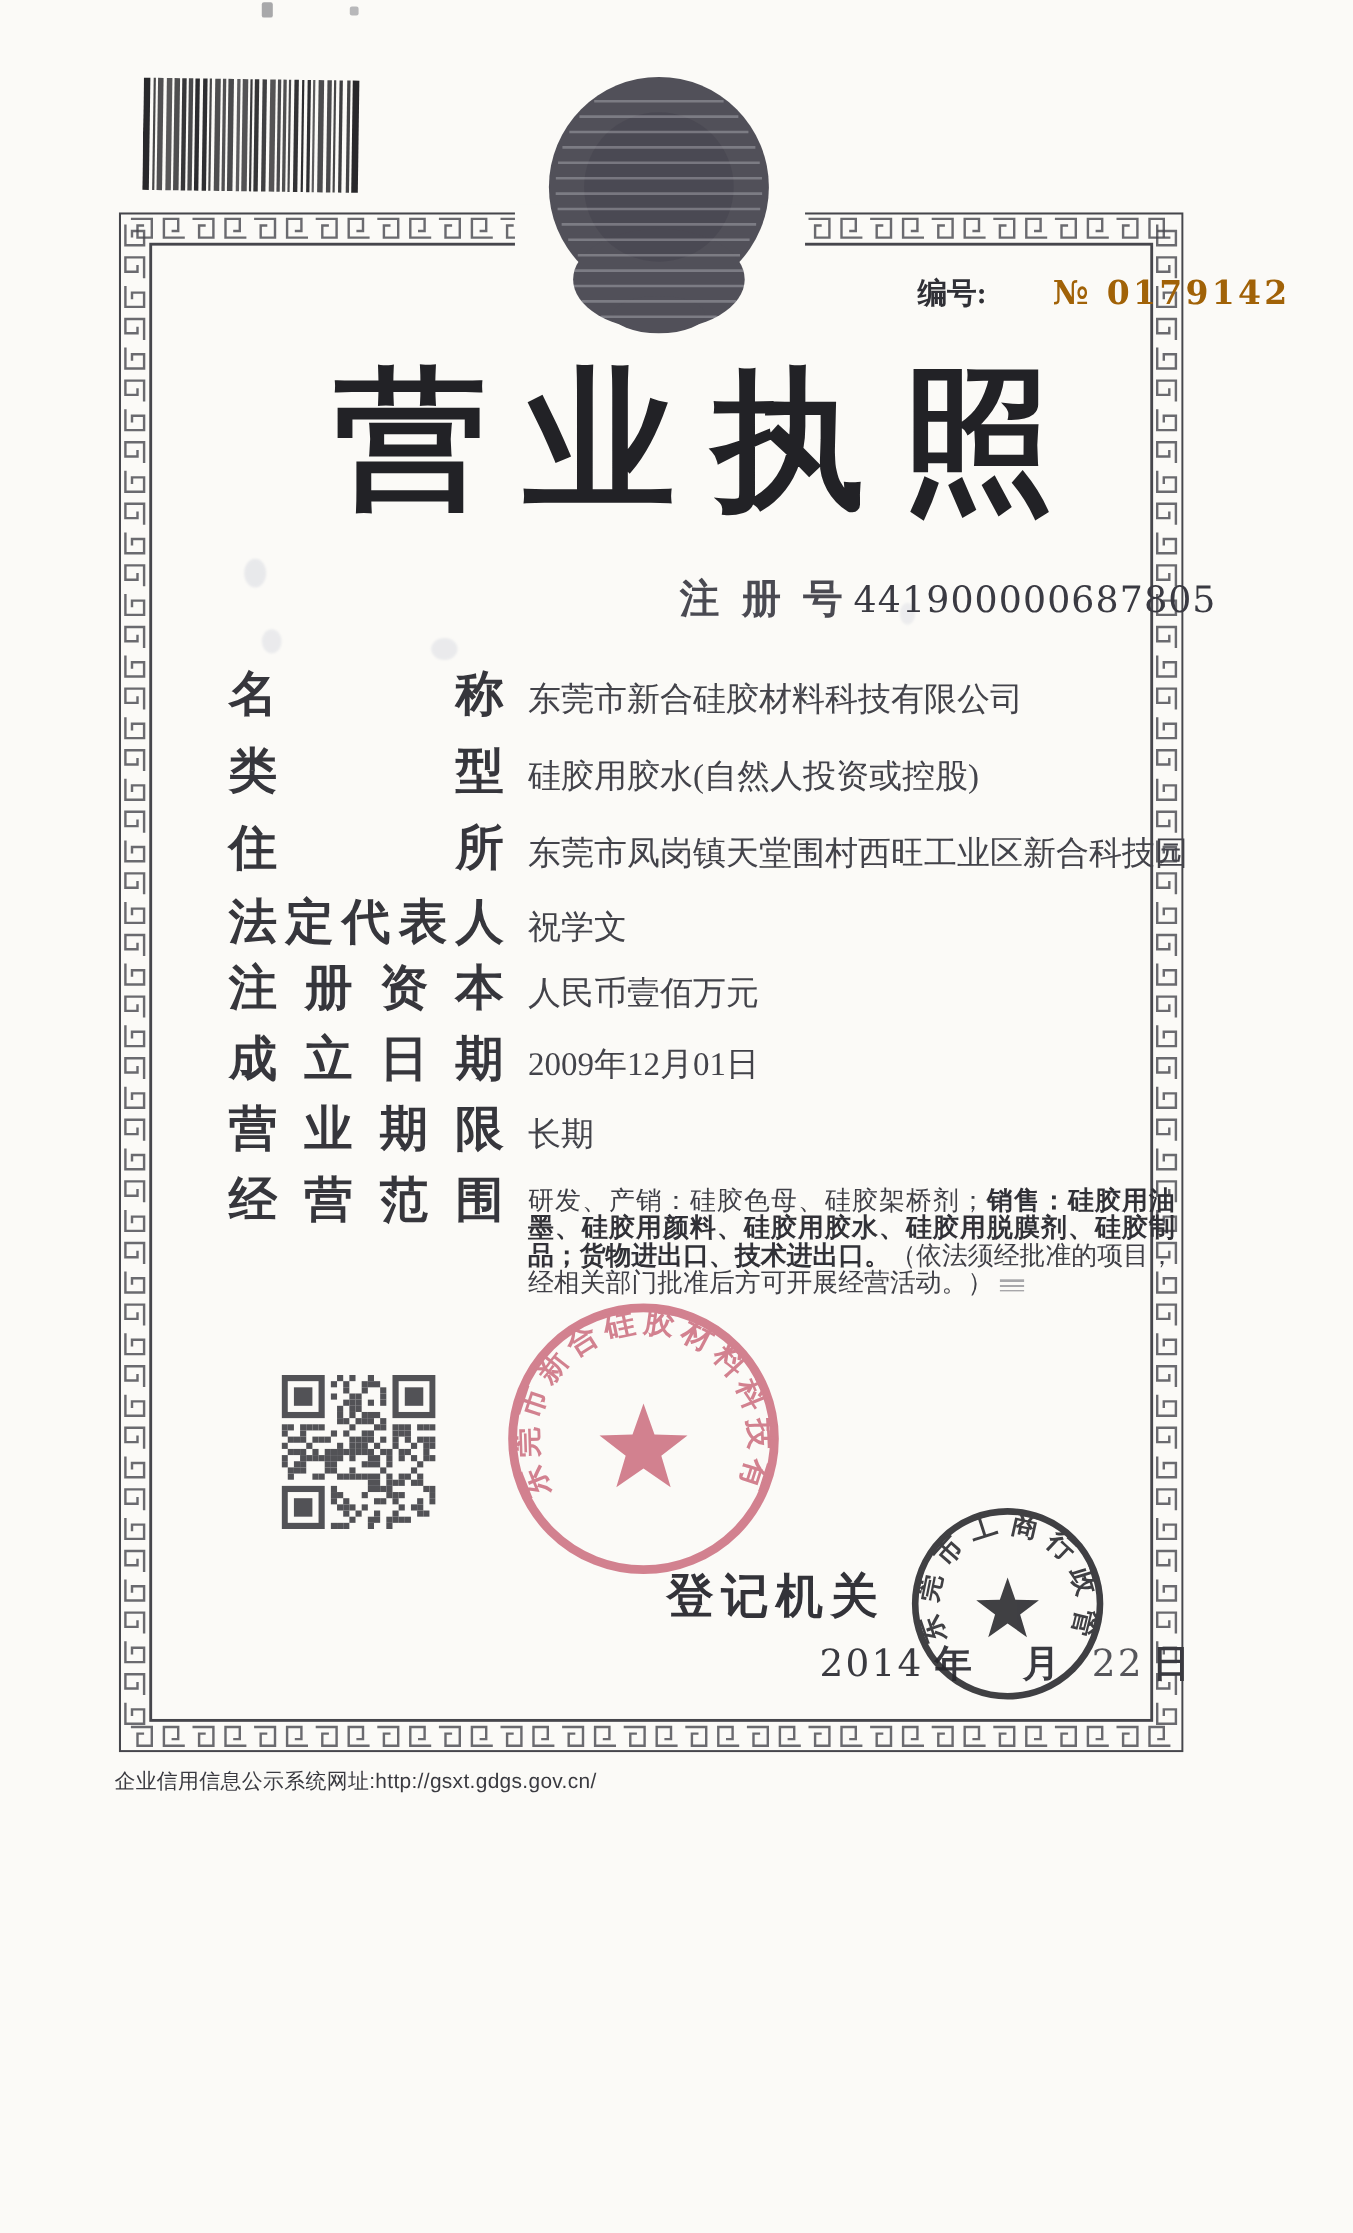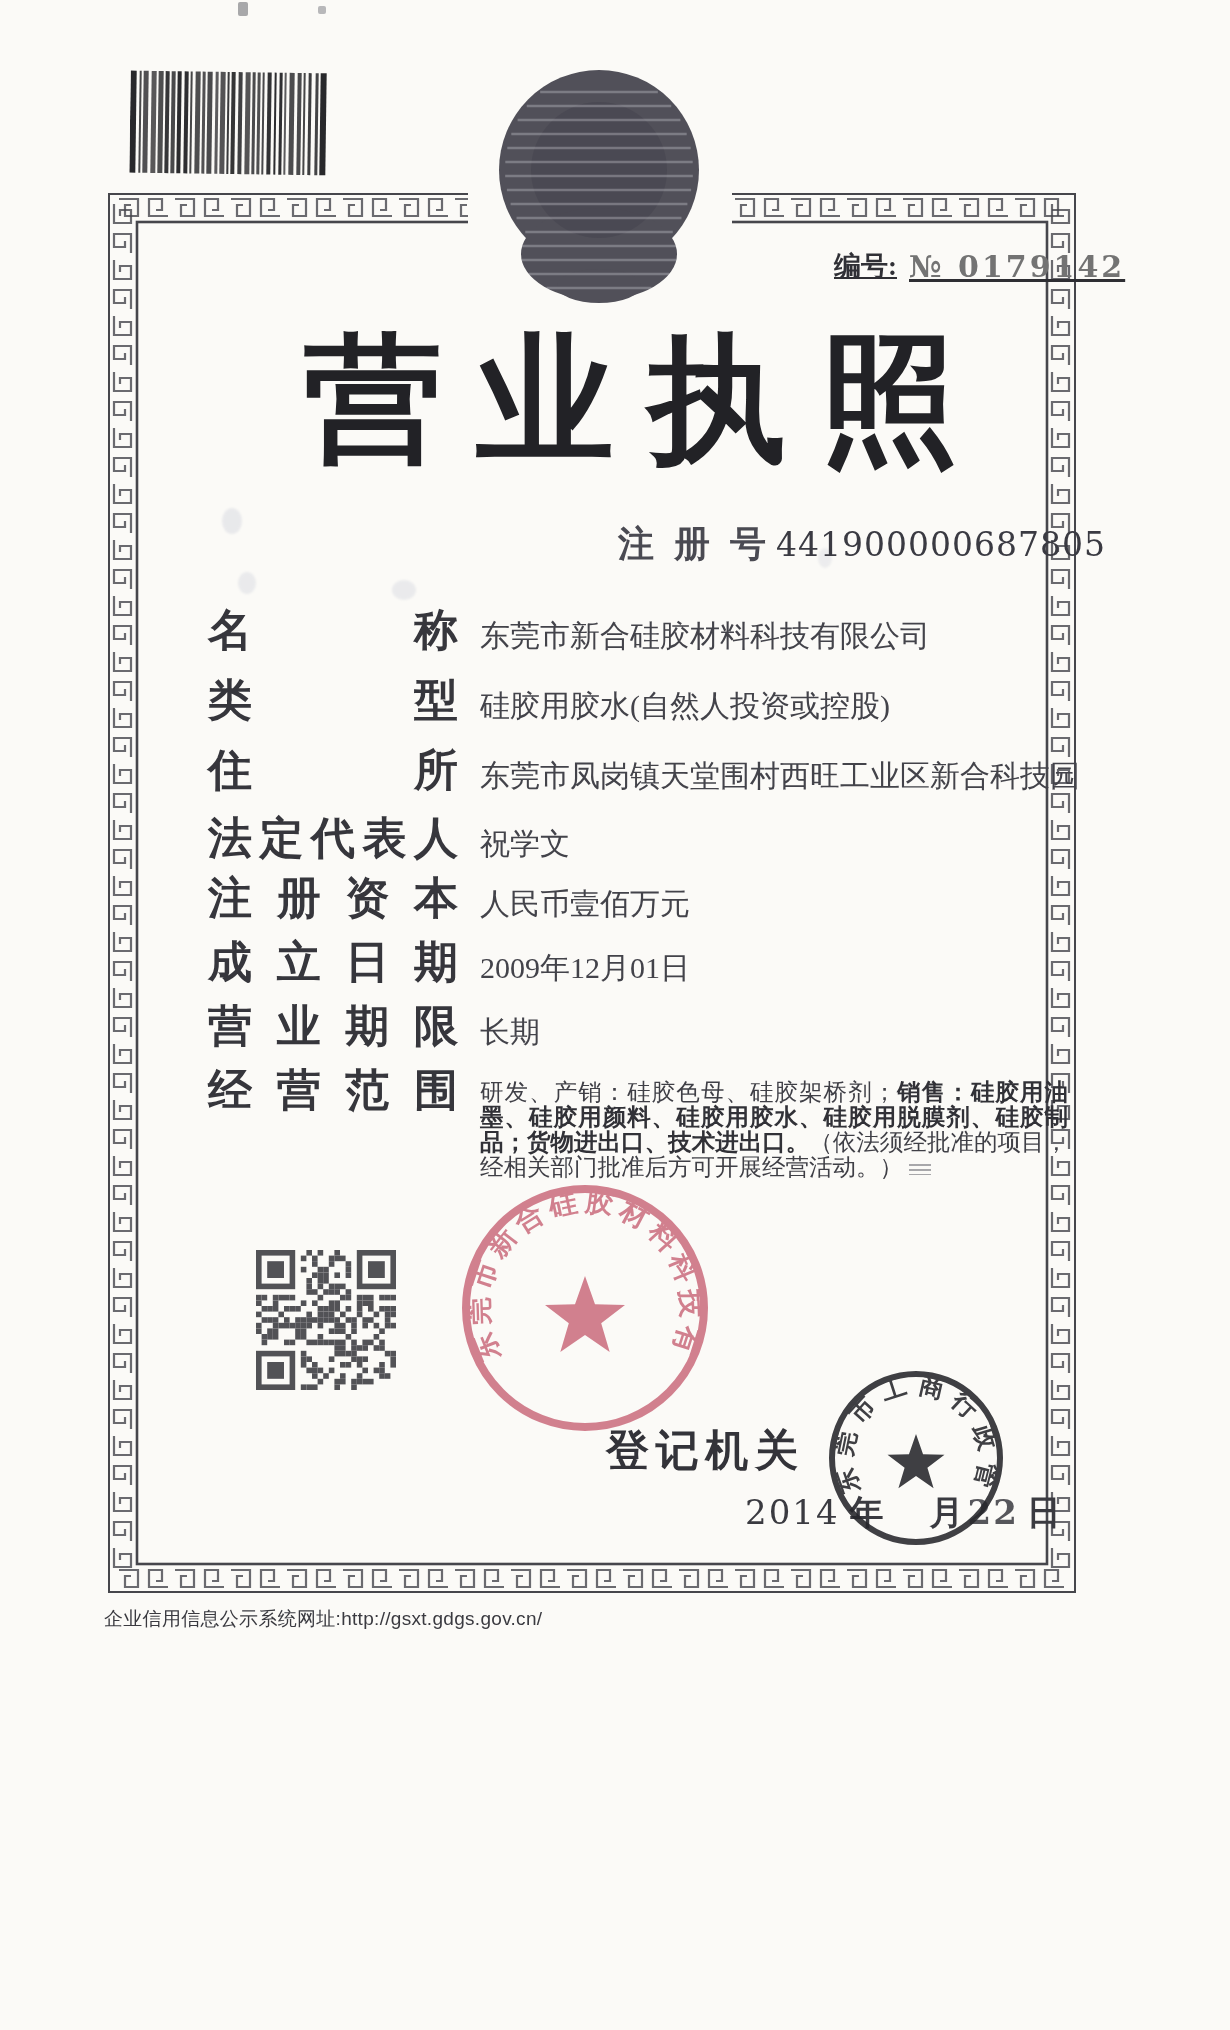--- a/index.html
+++ b/index.html
@@ -10,23 +10,23 @@
           font-family:"Liberation Serif",serif;color:var(--ink);}
   
   .frame{position:absolute;left:108px;top:193px;}
   .meander{fill:none;stroke:var(--border);stroke-width:2.2;opacity:.8;}
   .frame-line{fill:none;stroke:var(--border);}
   
   .barcode{position:absolute;left:130px;top:70px;transform:rotate(.8deg);opacity:.92;}
   
   .emblem{position:absolute;left:468px;top:58px;}
   
-  .serial{position:absolute;left:834px;top:248px;display:flex;align-items:center;gap:12px;text-decoration:underline;}
+  .serial{position:absolute;left:834px;top:248px;display:flex;align-items:center;gap:12px;}
   .serial-label{font-size:27px;font-weight:700;color:#303036;}
-  .serial-no{font-size:30px;font-weight:700;letter-spacing:3px;color:#737373;font-family:"DejaVu Serif",serif;}
+  .serial-no{font-size:30px;font-weight:700;letter-spacing:3px;color:#a16207;font-family:"DejaVu Serif",serif;margin-left:48px;}
   
   .title{position:absolute;left:93px;top:308px;width:1076px;text-align:center;
          font-size:138px;font-weight:900;letter-spacing:34px;padding-left:34px;box-sizing:border-box;
          color:#222226;font-family:"Liberation Sans",sans-serif;}
   
   .reg-line{position:absolute;left:618px;top:520px;display:flex;align-items:baseline;}
   .reg-label{width:148px;display:flex;justify-content:space-between;font-size:36px;font-weight:700;color:#4a4a52;}
   .reg-number{margin-left:10px;font-size:33px;letter-spacing:1px;color:#3a3a42;font-family:"DejaVu Serif",serif;}
   
   .row{position:absolute;left:208px;display:flex;align-items:flex-start;width:880px;}
@@ -39,21 +39,21 @@
   .ink-mark{display:inline-block;width:22px;height:11px;margin-left:6px;opacity:.55;vertical-align:baseline;
             background:repeating-linear-gradient(#63636b 0 2px,transparent 2px 5px);}
   
   .registrar{position:absolute;left:606px;top:1422px;width:192px;display:flex;justify-content:space-between;
              font-size:43px;font-weight:700;color:#333339;}
   .date-line{position:absolute;left:745px;top:1490px;display:flex;align-items:baseline;
              font-size:34px;color:#3a3a40;}
   .date-line .num{font-family:"DejaVu Serif",serif;letter-spacing:2px;}
   .d-year-unit{margin-left:10px;font-weight:700;}
   .d-month-unit{margin-left:46px;font-weight:700;}
-  .d-day{margin-left:4px;opacity:.85;font-weight:bold;}
+  .d-day{margin-left:29px;opacity:.85;}
   .d-day-unit{margin-left:8px;font-weight:700;}
   
   .stamp-red{position:absolute;left:455px;top:1178px;}
   .stamp-black{position:absolute;left:824px;top:1366px;}
   .seal-red-stroke{stroke:var(--seal-red);fill:none;}
   .seal-red-fill{fill:var(--seal-red);}
   .seal-red-text{fill:var(--seal-red);font-weight:700;font-family:"Liberation Serif",serif;}
   .seal-black-stroke{stroke:#26262b;fill:none;}
   .seal-black-fill{fill:#26262b;}
   .seal-black-text{fill:#26262b;font-weight:700;font-family:"Liberation Serif",serif;}

